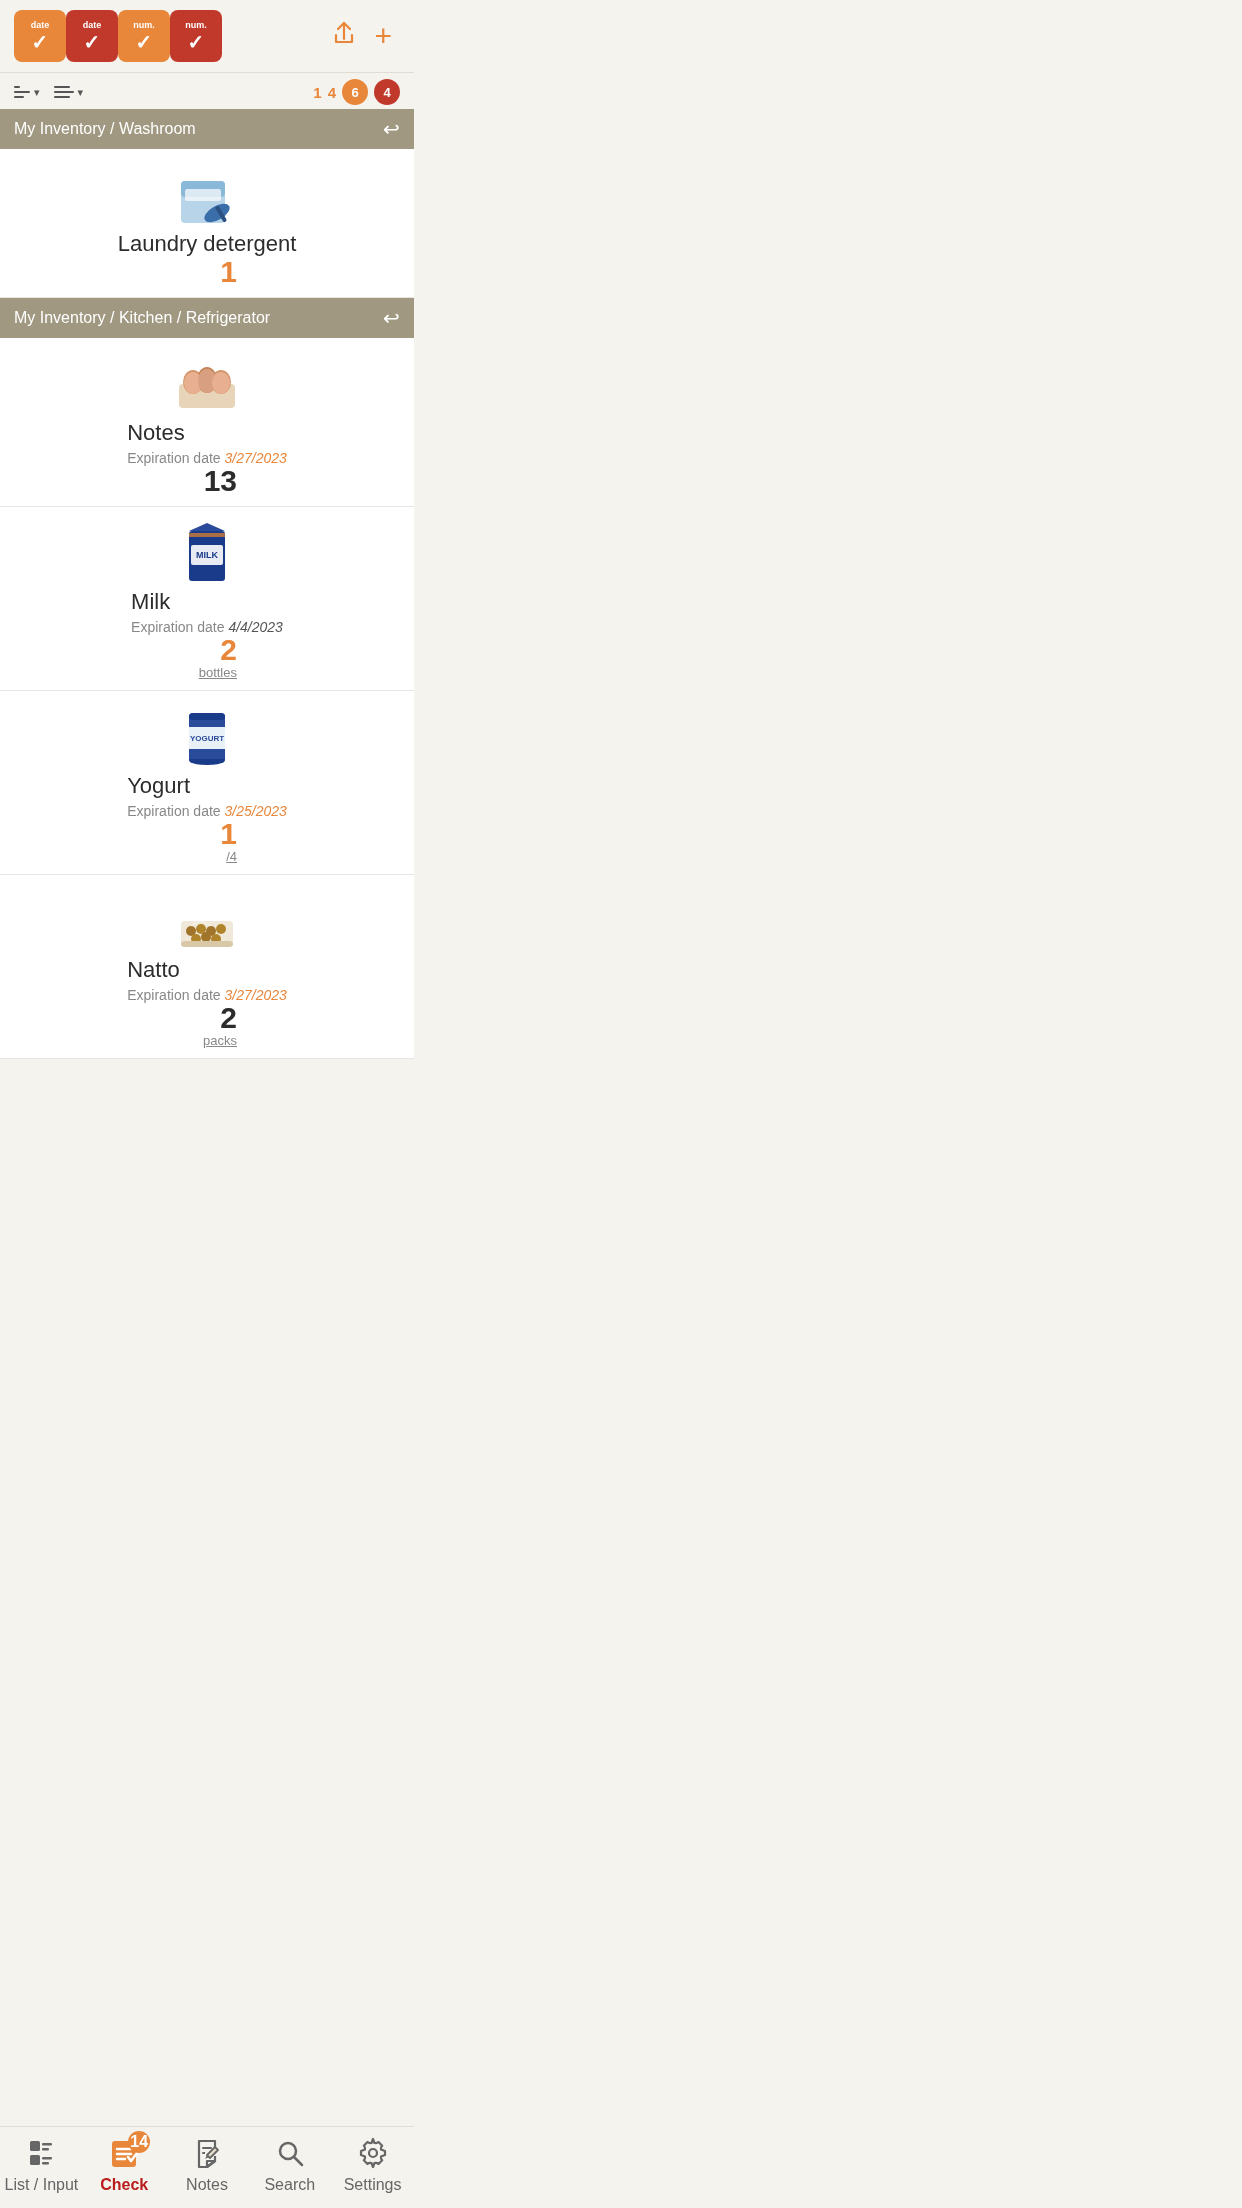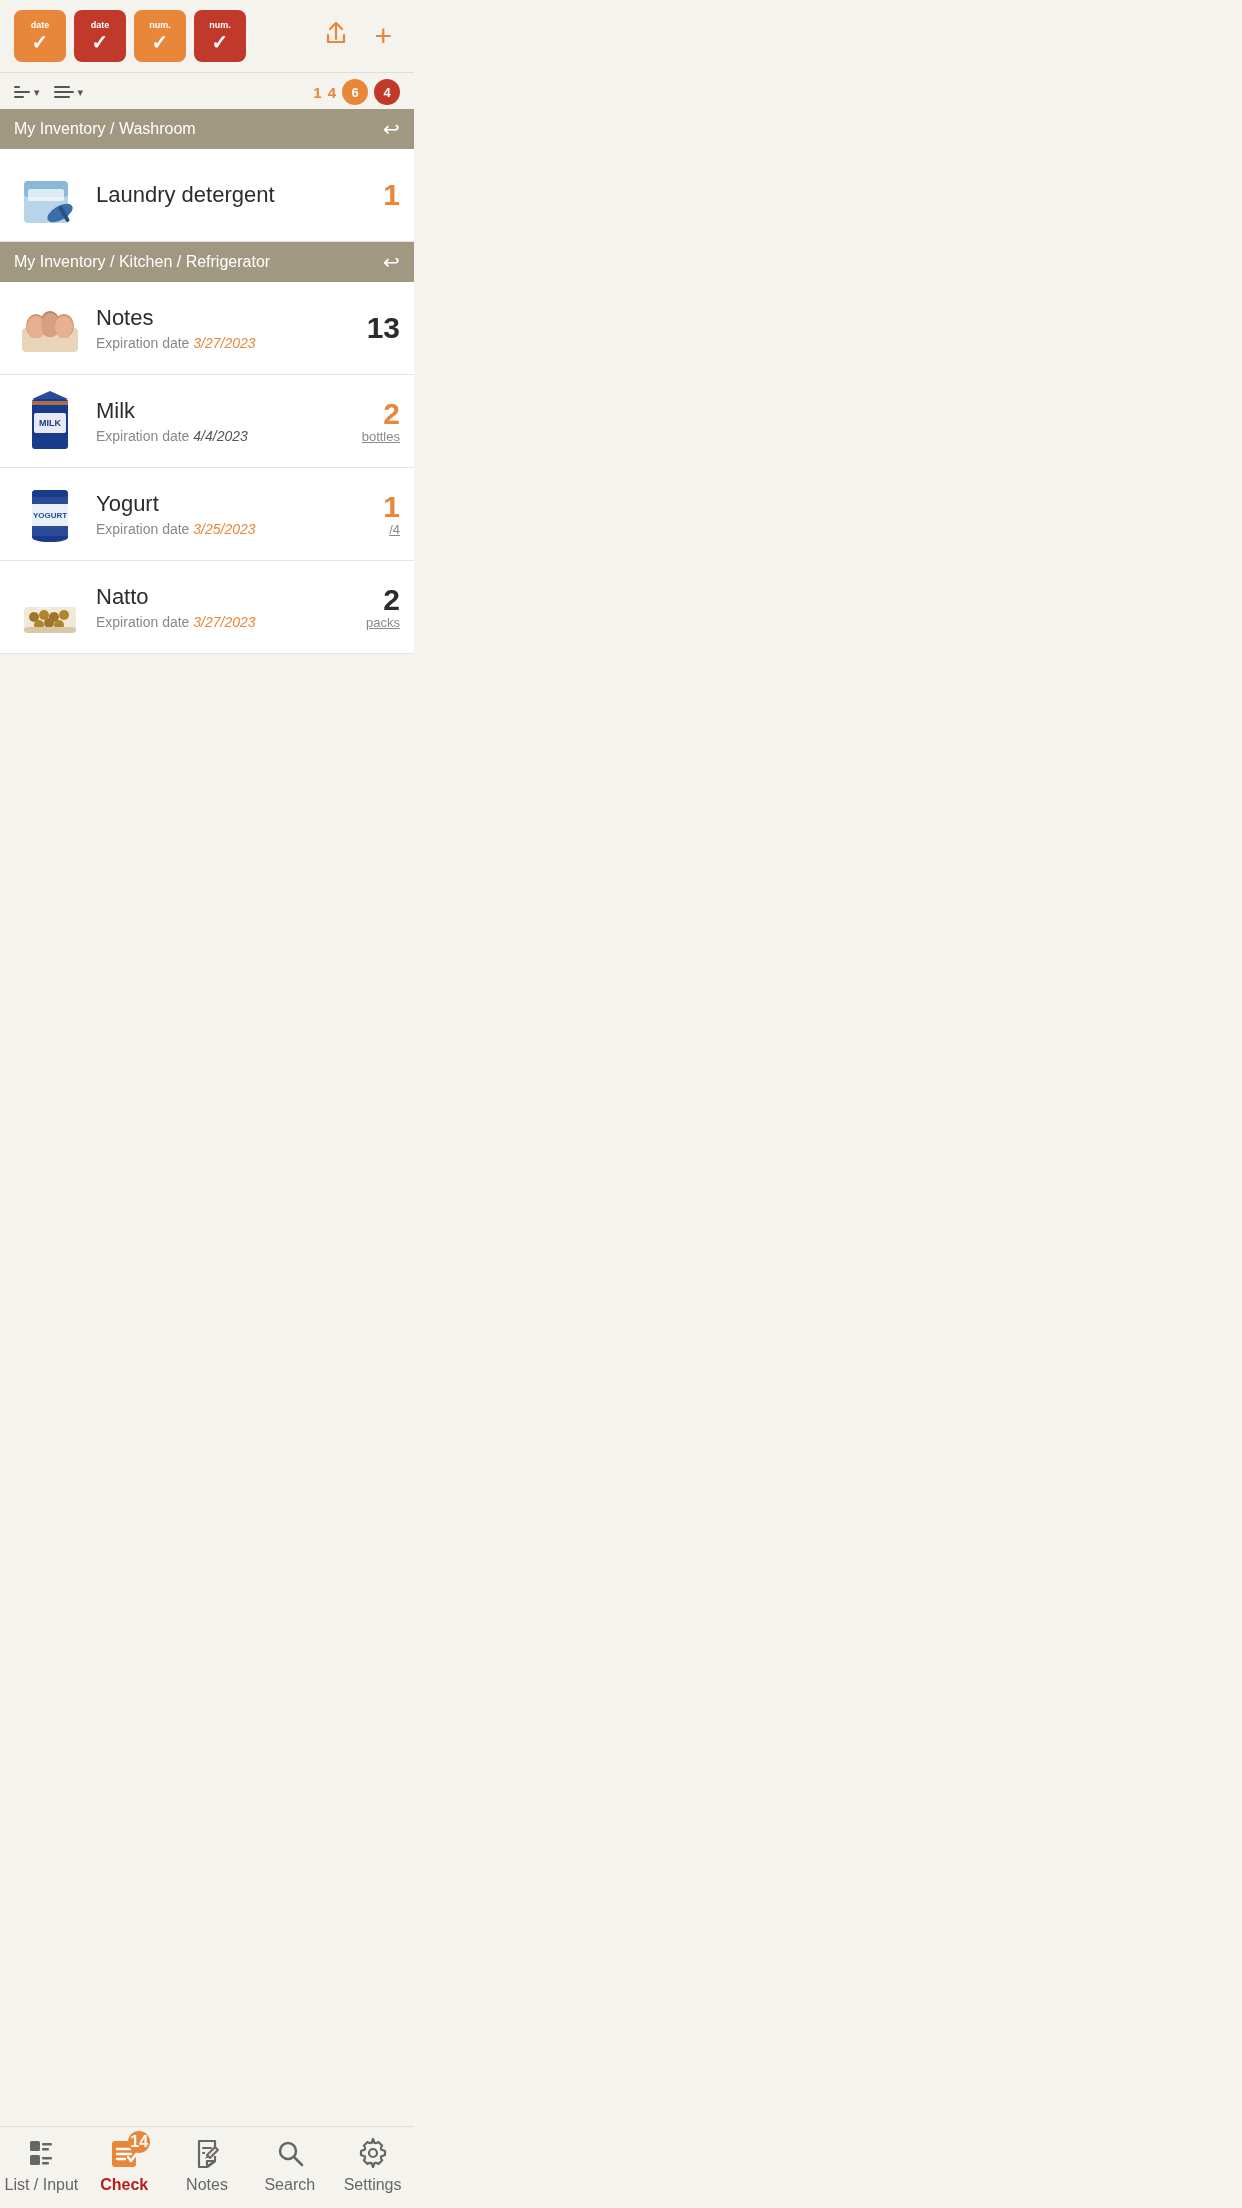--- a/index.html
+++ b/index.html
@@ -12,21 +12,20 @@
       position: relative;
       overflow-x: hidden;
     }
     
     .toolbar {
       display: flex;
       align-items: center;
       padding: 10px 14px;
       background: #f5f3ee;
       border-bottom: 1px solid #e0ddd6;
-      gap: 8px;
     }
     .filter-btn {
       width: 52px;
       height: 52px;
       border-radius: 8px;
       display: flex;
       flex-direction: column;
       align-items: center;
       justify-content: center;
       cursor: pointer;
@@ -135,20 +134,21 @@
       display: inline-block;
     }
     
     .list-item {
       display: flex;
       align-items: center;
       padding: 10px 14px;
       background: white;
       border-bottom: 1px solid #e8e5e0;
       min-height: 80px;
+      flex-direction: column;
     }
     .item-image {
       width: 72px;
       height: 72px;
       flex-shrink: 0;
       display: flex;
       align-items: center;
       justify-content: center;
       font-size: 44px;
     }

